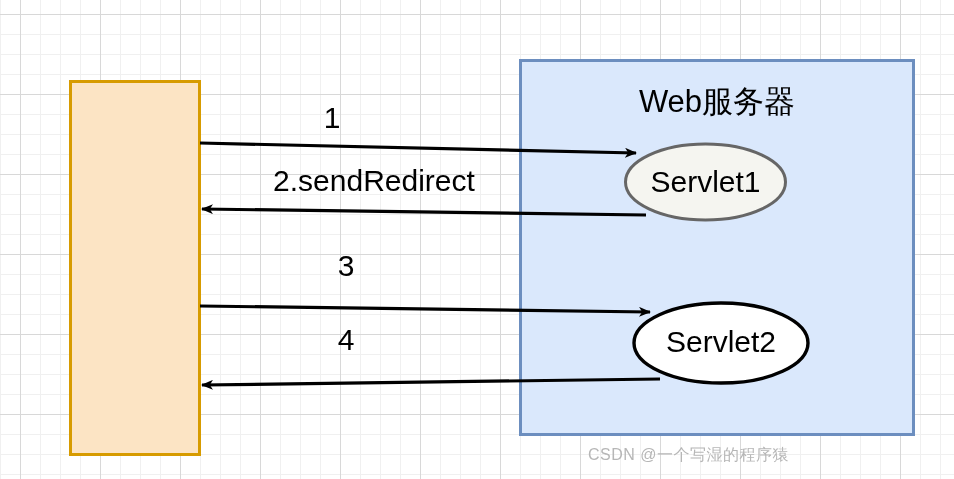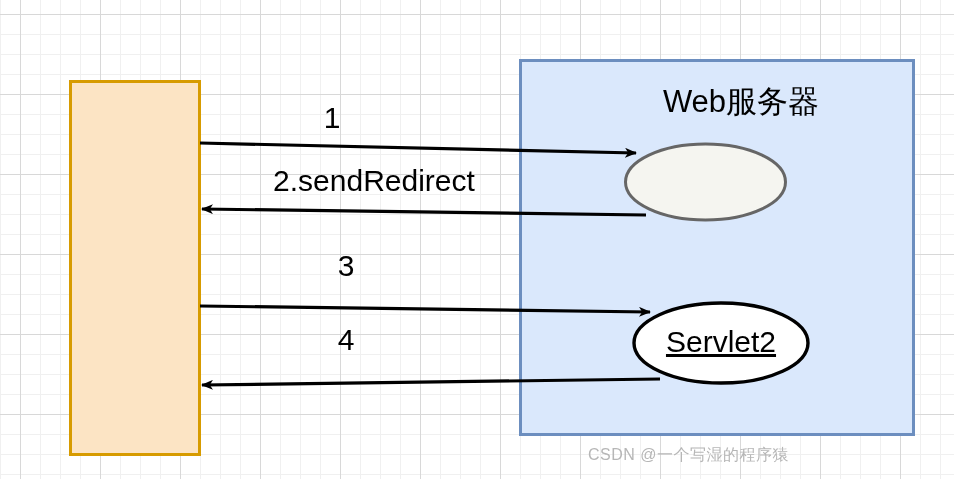--- a/index.html
+++ b/index.html
@@ -42,40 +42,38 @@
     width: 131px;
     font-size: 31px;
     line-height: 40px;
   }
   #server-title {
     left: 520px;
     top: 82px;
     width: 394px;
     font-size: 31px;
     line-height: 40px;
-    padding-left: 24px;
   }
   .servlet-label {
     position: absolute;
     text-align: center;
     color: #000000;
     white-space: nowrap;
     font-size: 30px;
     line-height: 36px;
   }
   #servlet1-label {
     left: 624px;
     top: 164px;
     width: 163px;
   }
   #servlet2-label {
     left: 633px;
     top: 324px;
     width: 176px;
-    text-decoration: underline;
   }
   .edge-label {
     position: absolute;
     text-align: center;
     color: #000000;
     white-space: nowrap;
     font-size: 30px;
     line-height: 36px;
   }
   #edge-label-1 { left: 282px; top: 100px; width: 100px; }
@@ -118,20 +116,21 @@
     <line x1="660" y1="379" x2="202" y2="385" stroke="#000000" stroke-width="3.2" marker-end="url(#arrowhead)"></line>
 
     <ellipse cx="705.5" cy="182" rx="80" ry="38" fill="#f5f5f0" stroke="#666666" stroke-width="3"></ellipse>
 
     <ellipse cx="721" cy="343" rx="87" ry="40" fill="#ffffff" stroke="#000000" stroke-width="3.4"></ellipse>
   </svg>
 
 
   <div class="node-label" id="server-title">Web服务器</div>
 
+  <div class="servlet-label" id="servlet1-label">Servlet1</div>
 
   <div class="servlet-label" id="servlet2-label">Servlet2</div>
 
   <div class="edge-label" id="edge-label-1">1</div>
 
   <div class="edge-label" id="edge-label-2">2.sendRedirect</div>
 
   <div class="edge-label" id="edge-label-3">3</div>
 
   <div class="edge-label" id="edge-label-4">4</div>

